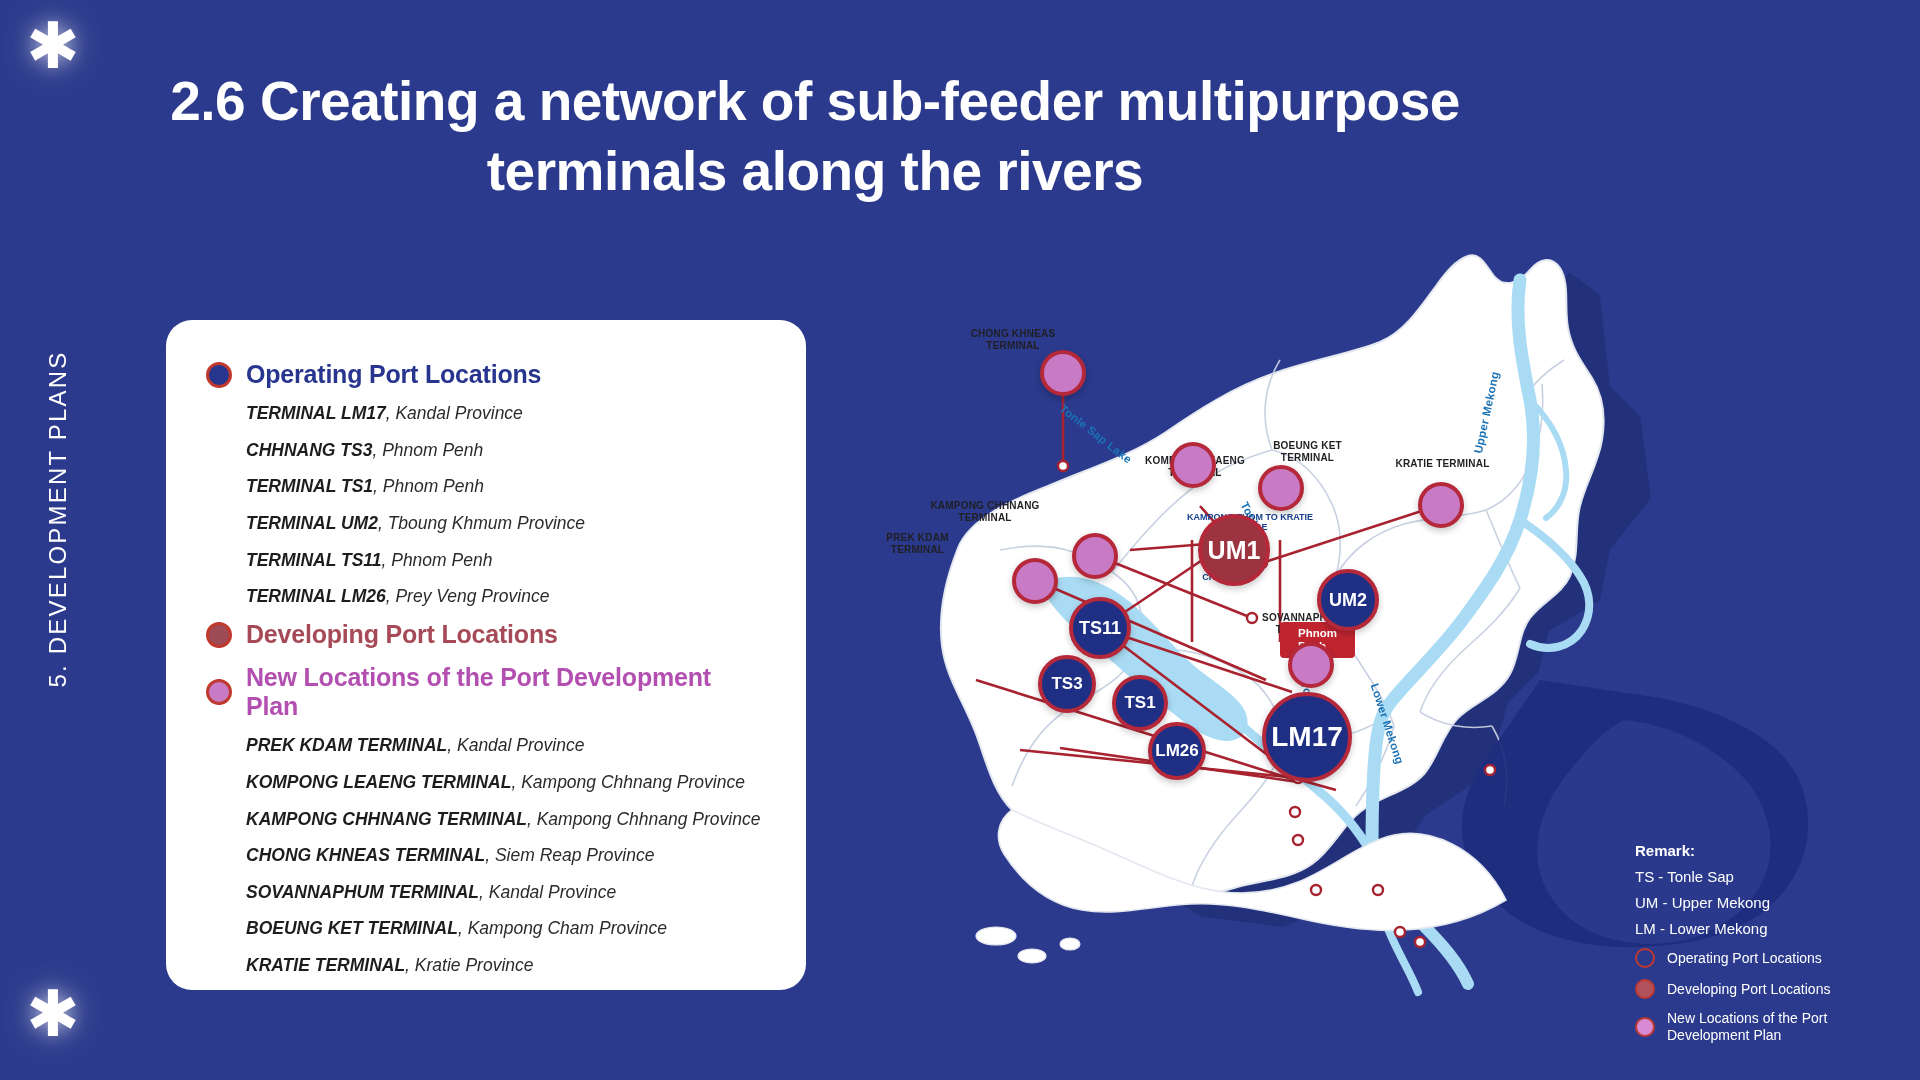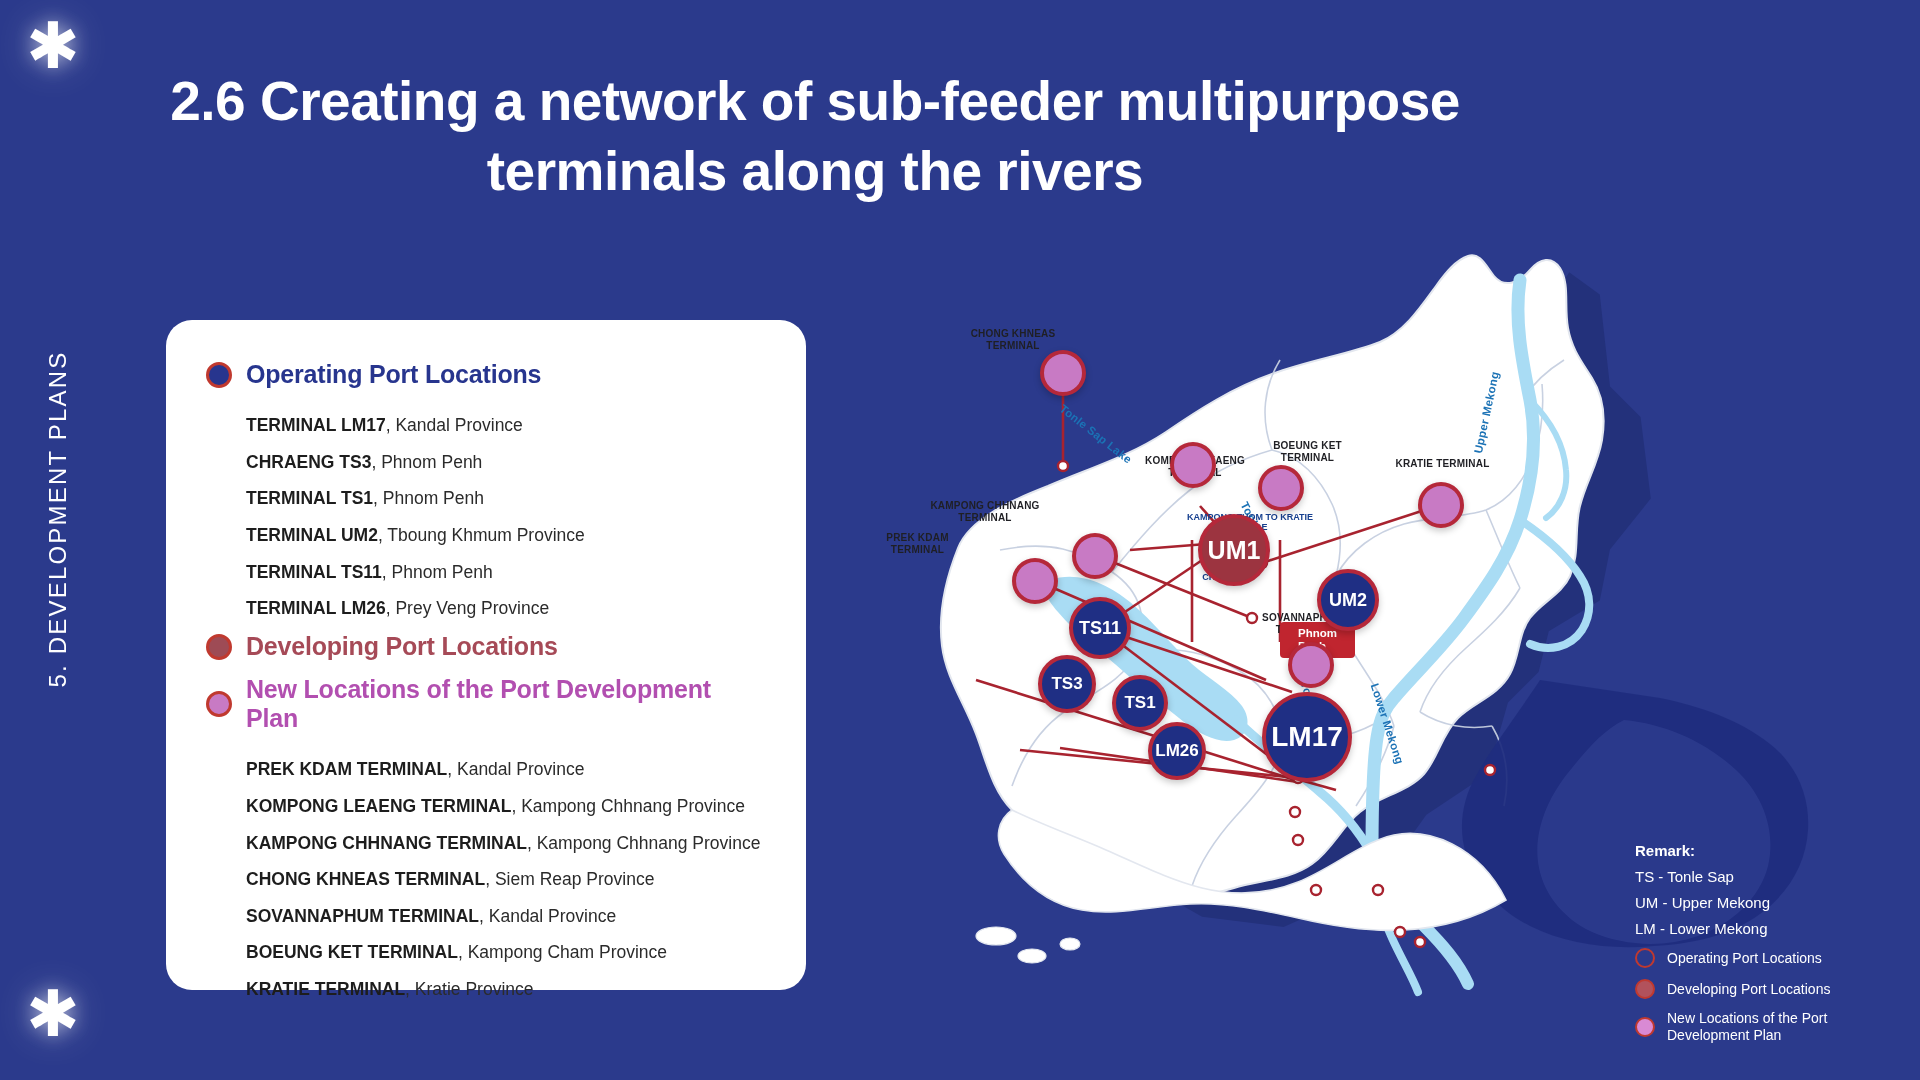--- a/index.html
+++ b/index.html
@@ -91,21 +91,21 @@
   .entry {
     font-size: 17.5px;
     color: #1d1d1d;
     margin: 0 0 16.5px 40px;
     line-height: 1.15;
     white-space: nowrap;
   }
   .entry:last-child { margin-bottom: 0; }
   .entry b { font-weight: 700; }
   .entry span { font-weight: 400; color: #2b2b2b; }
-  .group-list { margin-top: 26px; }
+  .group-list { margin-top: 14px; font-style: italic; }
   .group-block { margin-bottom: 14px; }
 
   
   #map-area {
     position: absolute;
     left: 880px; top: 250px;
     width: 1040px; height: 830px;
   }
   #map-svg { position: absolute; left: 0; top: 0; }
 
@@ -207,21 +207,21 @@
 
   <div id="legend-card">
 
     <div class="group-block">
       <div class="group-head">
         <span class="dot dot-operating"></span>
         <span class="group-title t-operating">Operating Port Locations</span>
       </div>
       <div class="group-list">
         <div class="entry"><b>TERMINAL LM17</b><span>, Kandal Province</span></div>
-        <div class="entry"><b>CHRAENG TS3</b><span>, Phnom Penh</span></div>
+        <div class="entry"><b>CHHNANG TS3</b><span>, Phnom Penh</span></div>
         <div class="entry"><b>TERMINAL TS1</b><span>, Phnom Penh</span></div>
         <div class="entry"><b>TERMINAL UM2</b><span>, Tboung Khmum Province</span></div>
         <div class="entry"><b>TERMINAL TS11</b><span>, Phnom Penh</span></div>
         <div class="entry"><b>TERMINAL LM26</b><span>, Prey Veng Province</span></div>
       </div>
     </div>
 
     <div class="group-block">
       <div class="group-head">
         <span class="dot dot-developing"></span>

